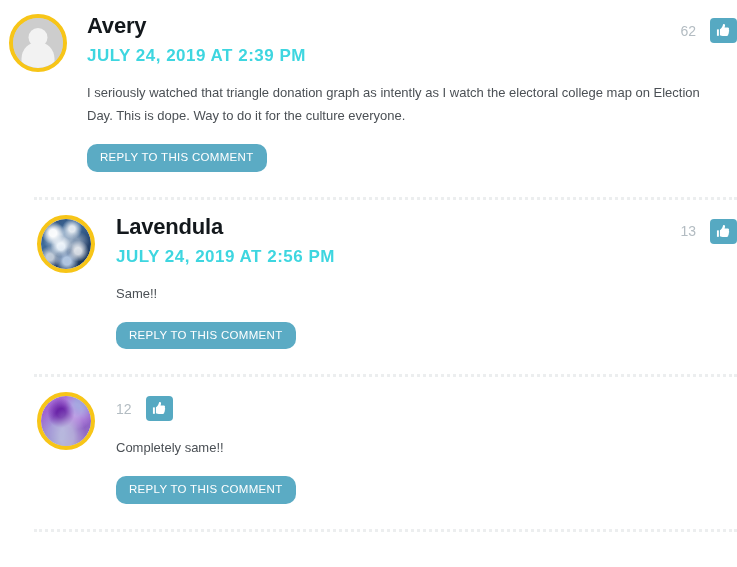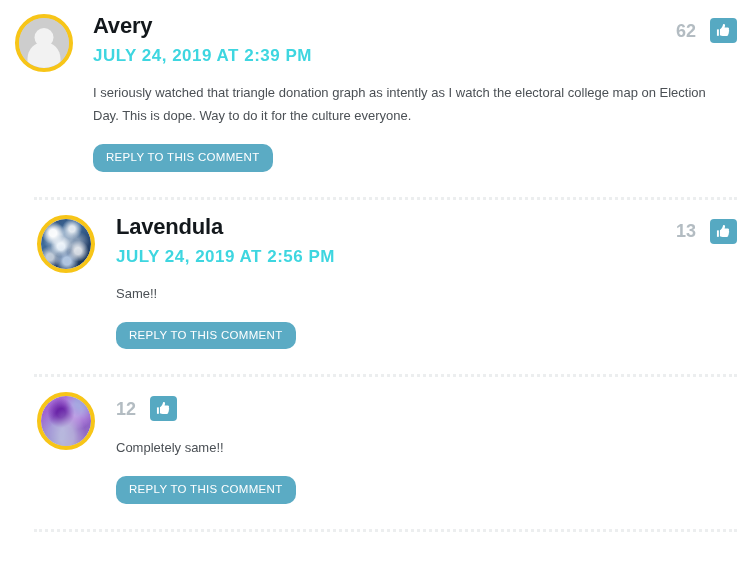--- a/index.html
+++ b/index.html
@@ -161,22 +161,22 @@
 
   
   .like-cluster {
     flex: 0 0 auto;
     display: flex;
     align-items: center;
     gap: 14px;
     padding-top: 4px;
   }
   .like-count {
-    font-size: 18px;
-    font-weight: bold;
+    font-size: 14px;
+    font-weight: normal;
     color: #b3bcc2;
     line-height: 1;
   }
   .like-btn {
     width: 27px;
     height: 25px;
     background: #56A9C2;
     border: none;
     border-radius: 4px;
     display: flex;
@@ -189,21 +189,21 @@
 
   
   .divider {
     height: 0;
     border-top: 3px dotted #eceeef;
     margin-left: 34px;
     margin-right: 0;
   }
 
   
-  .c-top    { padding: 14px 0 0 15px; }
+  .c-top    { padding: 14px 0 0 9px; }
   .c-reply  { padding: 15px 0 0 37px; }
   .c-top .comment-body   { margin-left: 20px; }
   .c-reply .comment-body { margin-left: 21px; }
 
   .sp-1 { height: 25px; }
   .sp-2 { height: 25px; }
   .sp-3 { height: 25px; }
 </style>
 </head>
 <body>

